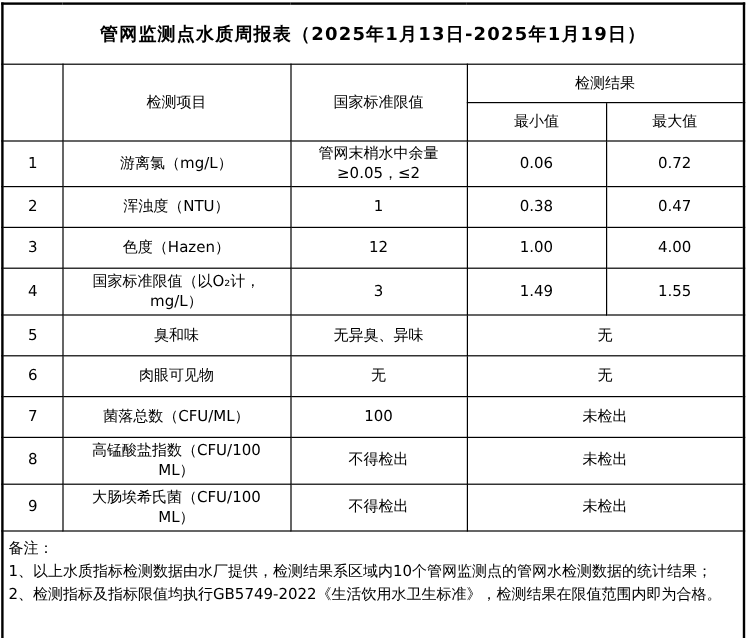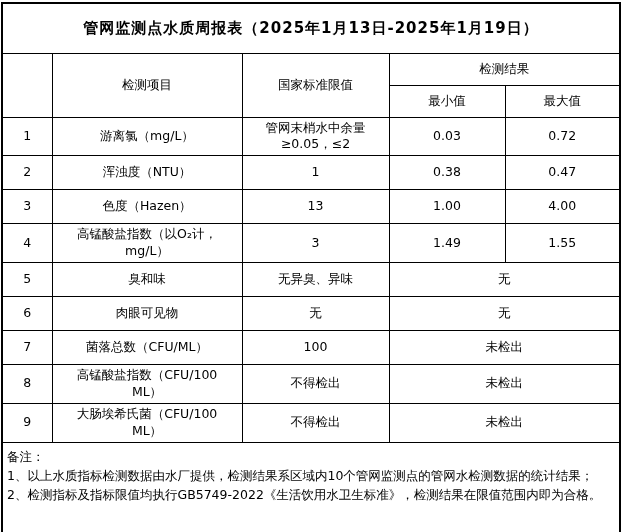--- a/index.html
+++ b/index.html
@@ -69,40 +69,40 @@
     </tr>
     <tr class="hdr">
       <td>最小值</td>
       <td>最大值</td>
     </tr>
 
     <tr class="row-tall">
       <td>1</td>
       <td>游离氯（mg/L）</td>
       <td>管网末梢水中余量≥0.05，≤2</td>
-      <td>0.03</td>
+      <td>0.06</td>
       <td>0.72</td>
     </tr>
     <tr class="row">
       <td>2</td>
       <td>浑浊度（NTU）</td>
       <td>1</td>
       <td>0.38</td>
       <td>0.47</td>
     </tr>
     <tr class="row">
       <td>3</td>
       <td>色度（Hazen）</td>
-      <td>13</td>
+      <td>12</td>
       <td>1.00</td>
       <td>4.00</td>
     </tr>
     <tr class="row">
       <td>4</td>
-      <td>高锰酸盐指数（以O₂计，mg/L）</td>
+      <td>国家标准限值（以O₂计，mg/L）</td>
       <td>3</td>
       <td>1.49</td>
       <td>1.55</td>
     </tr>
     <tr class="row">
       <td>5</td>
       <td>臭和味</td>
       <td>无异臭、异味</td>
       <td colspan="2">无</td>
     </tr>

